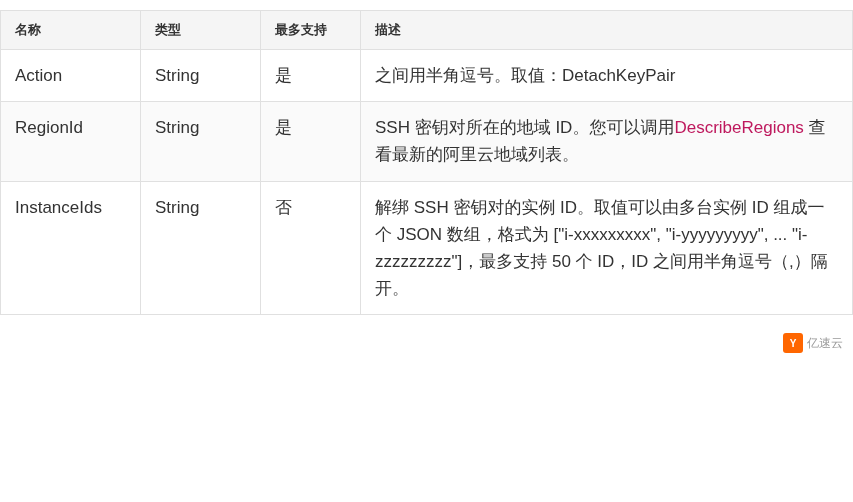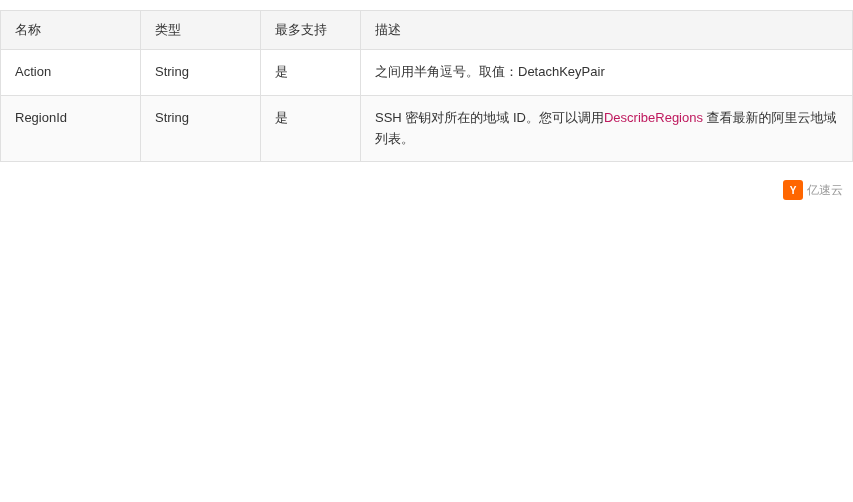--- a/index.html
+++ b/index.html
@@ -28,40 +28,40 @@
       border: 1px solid #e0e0e0;
     }
 
     thead tr {
       background-color: #f5f5f5;
     }
 
     thead th {
       padding: 10px 14px;
       text-align: left;
-      font-weight: normal;
+      font-weight: bold;
       border: 1px solid #e0e0e0;
       color: #333;
       font-size: 13px;
     }
 
     tbody tr {
       background-color: #fff;
       border-bottom: 1px solid #e8e8e8;
     }
 
     tbody tr:nth-child(even) {
       background-color: #fafafa;
     }
 
     tbody td {
       padding: 12px 14px;
       border: 1px solid #e0e0e0;
       vertical-align: top;
-      font-size: 13px;
+      font-size: 17px;
       line-height: 1.6;
     }
 
     .col-name {
       width: 140px;
     }
 
     .col-type {
       width: 120px;
     }
@@ -127,20 +127,26 @@
           <td class="col-type">String</td>
           <td class="col-required">是</td>
           <td class="col-desc">之间用半角逗号。取值：DetachKeyPair</td>
         </tr>
         <tr>
           <td class="col-name">RegionId</td>
           <td class="col-type">String</td>
           <td class="col-required">是</td>
           <td class="col-desc">SSH 密钥对所在的地域 ID。您可以调用<a class="link" href="#">DescribeRegions</a> 查看最新的阿里云地域列表。</td>
         </tr>
+        <tr>
+          <td class="col-name">InstanceIds</td>
+          <td class="col-type">String</td>
+          <td class="col-required">否</td>
+          <td class="col-desc">解绑 SSH 密钥对的实例 ID。取值可以由多台实例 ID 组成一个 JSON 数组，格式为 ["i-xxxxxxxxx", "i-yyyyyyyyy", ... "i-zzzzzzzzz"]，最多支持 50 个 ID，ID 之间用半角逗号（,）隔开。</td>
+        </tr>
       </tbody>
   </table>
 </div>
 
 <div class="footer">
   <div class="footer-logo">
     <div class="logo-icon">Y</div>
     <span>亿速云</span>
   </div>
 </div>

